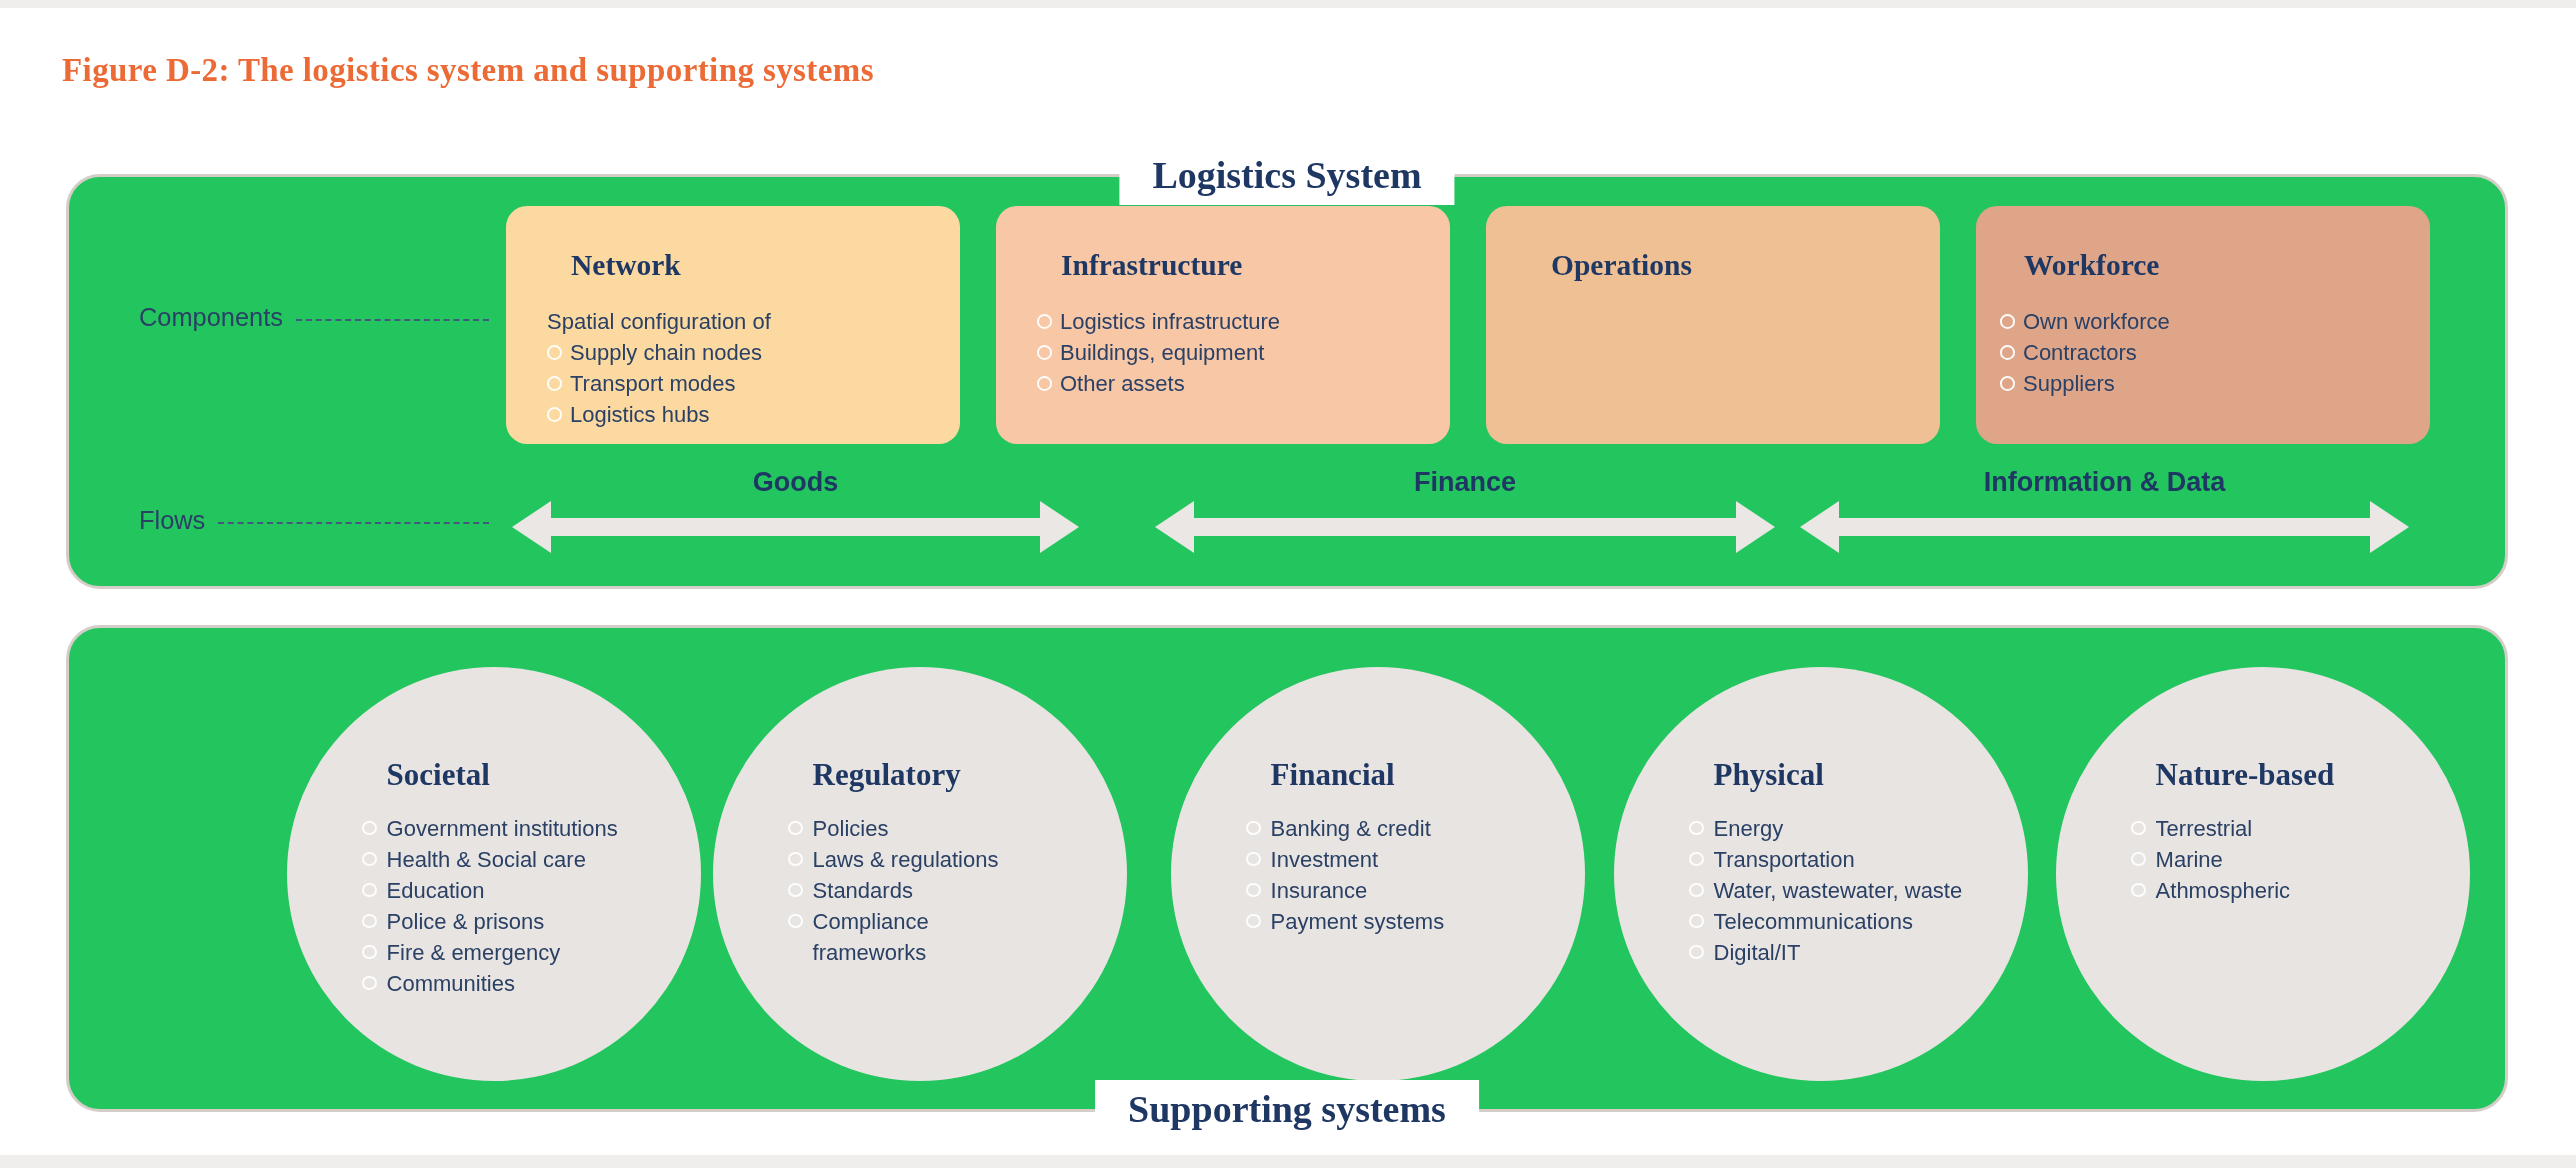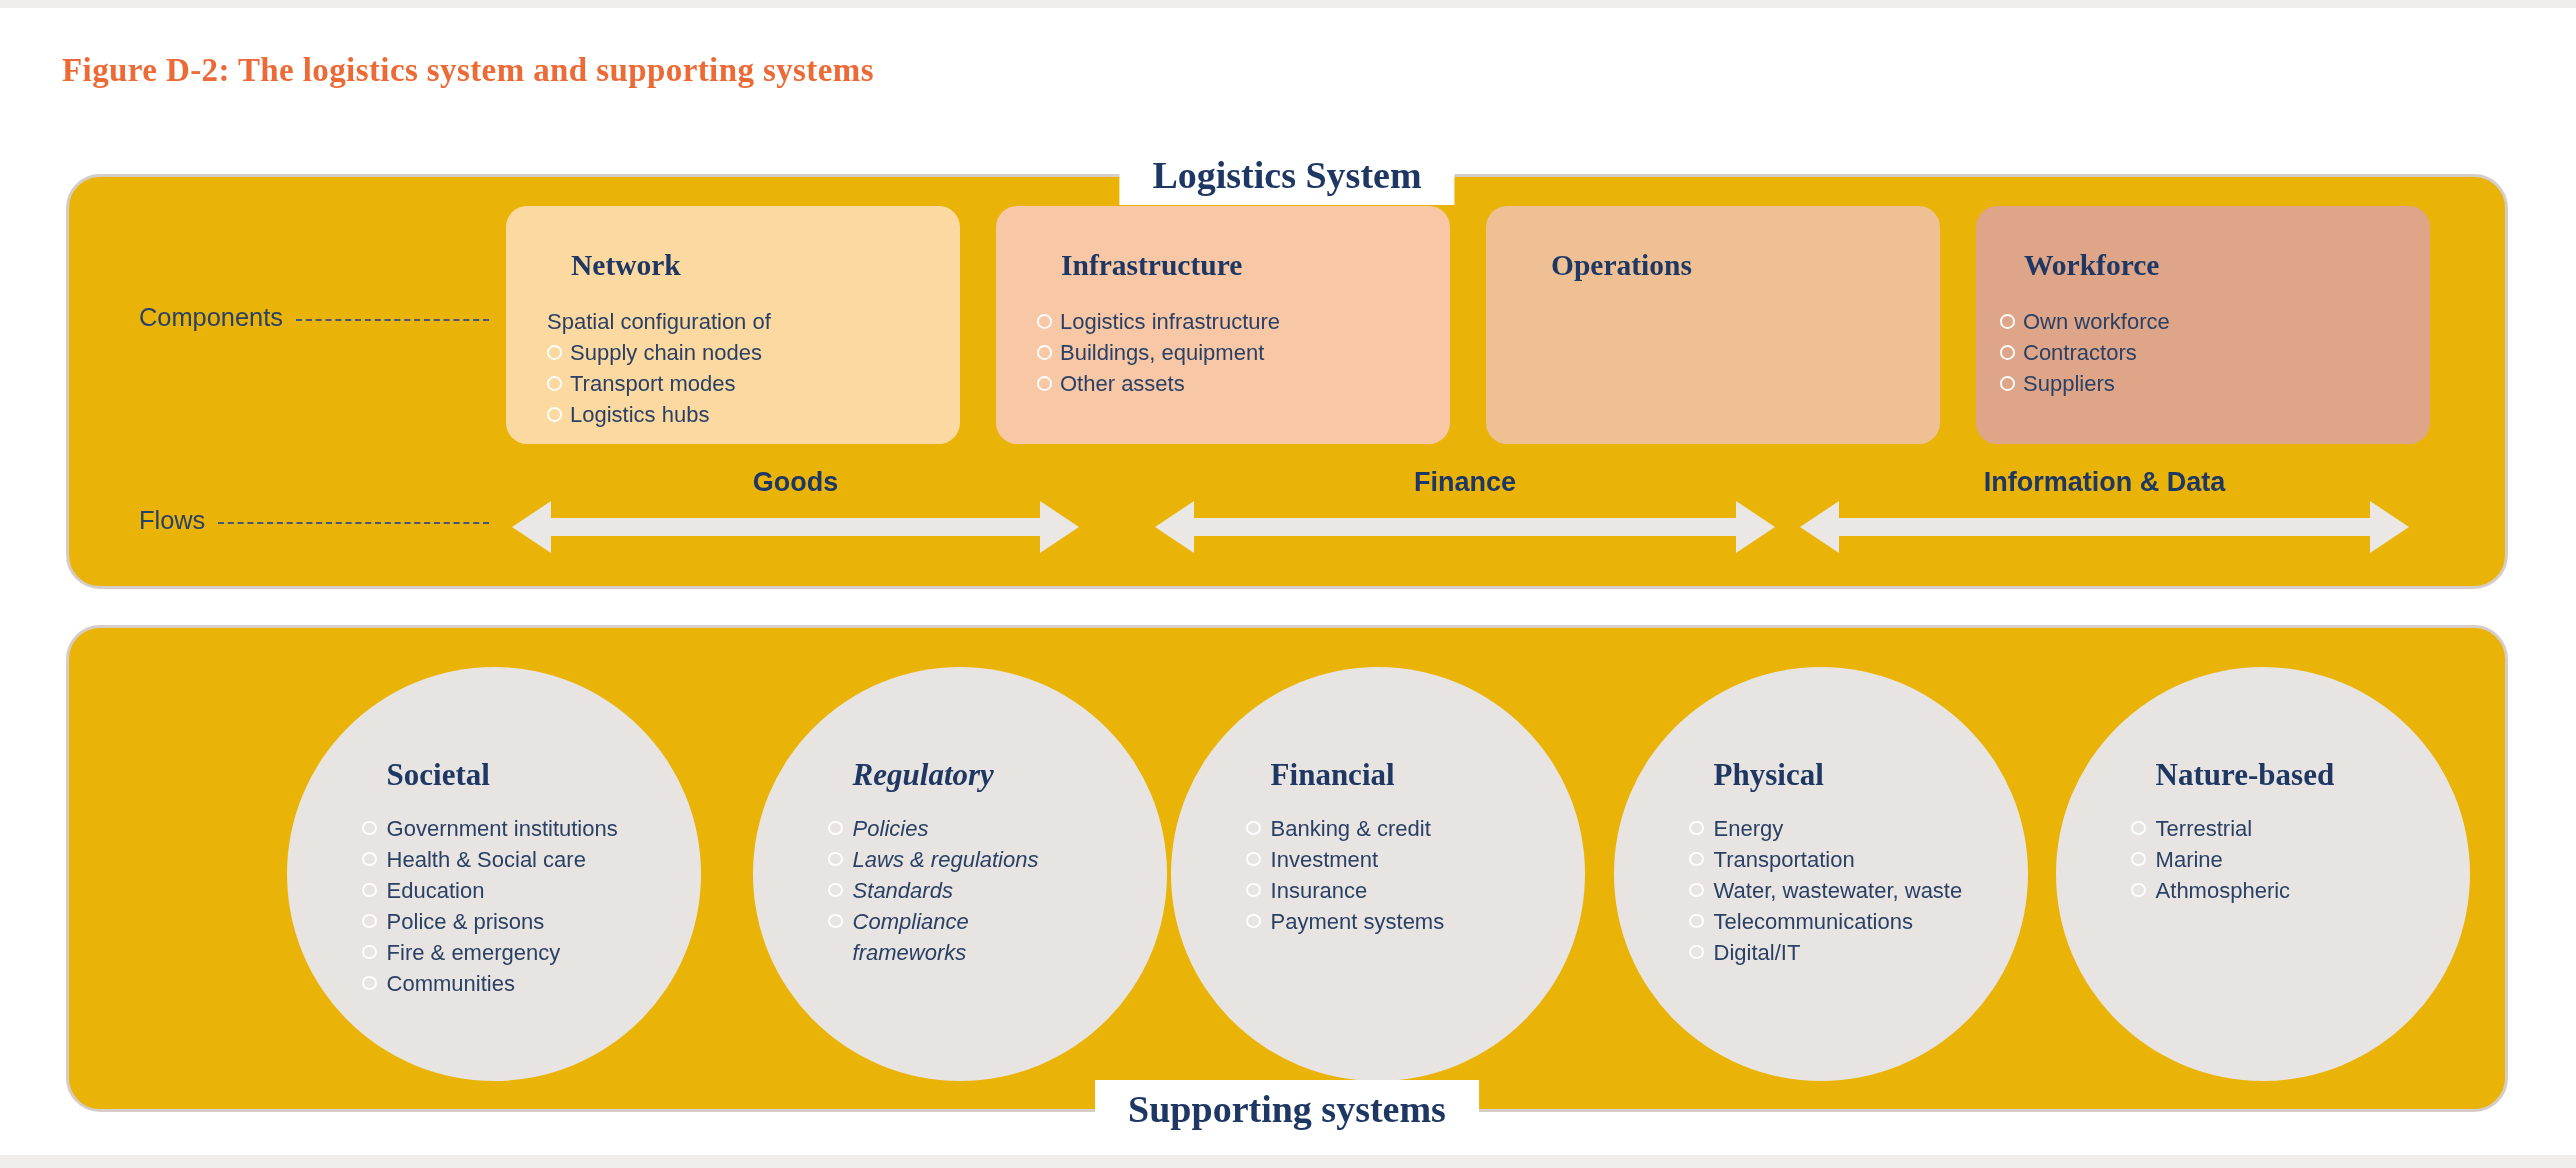--- a/index.html
+++ b/index.html
@@ -10,21 +10,21 @@
   .strip{position:absolute;left:0;width:100%;background:#F0EEEC;}
   .strip.top{top:0;height:8.2px;}
   .strip.bottom{bottom:0;height:13px;}
 
   .fig-title{
     position:absolute;left:62px;top:52px;margin:0;
     font-family:"Liberation Serif",serif;font-weight:700;font-size:33px;
     color:#EC6A35;letter-spacing:0.4px;white-space:nowrap;
   }
 
-  .panel{position:absolute;border:3.3px solid #D5CEC8;border-radius:34px;background:#eab308;}
+  .panel{position:absolute;border:3.3px solid #D5CEC8;border-radius:34px;background:#22c55e;}
   #logistics-panel{left:66px;top:174px;width:2436px;height:409px;}
   #supporting-panel{left:66px;top:625px;width:2436px;height:481px;}
 
   .legend{
     position:absolute;left:50%;transform:translateX(-50%);
     background:#ffffff;padding:0 33px;white-space:nowrap;
     font-family:"Liberation Serif",serif;font-weight:700;font-size:38px;
     color:#1E3763;height:59px;line-height:59px;
   }
   .legend.top{top:-31px;}
@@ -71,21 +71,21 @@
   .head{width:0;height:0;border-top:26px solid transparent;border-bottom:26px solid transparent;}
   .head.left{border-right:39px solid #EAE7E4;}
   .head.right{border-left:39px solid #EAE7E4;}
   .shaft{flex:1;height:18px;background:#EAE7E4;}
 
   .circle{
     position:absolute;top:39px;width:414px;height:414px;border-radius:50%;
     background:#E8E4E1;box-sizing:border-box;padding:90px 38px 0 75px;
   }
   #circle-societal{left:218px;}
-  #circle-regulatory{left:684px;font-style:italic;}
+  #circle-regulatory{left:644px;}
   #circle-financial{left:1102px;}
   #circle-physical{left:1545px;}
   #circle-nature{left:1987px;}
   .circle h3{
     margin:0 0 19.7px 24.6px;font-family:"Liberation Serif",serif;font-weight:700;
     font-size:31px;color:#1E3763;line-height:36px;
   }
   .circle ul.bullets li{padding-left:24.6px;}
   #circle-regulatory ul.bullets li{max-width:206px;}
 </style>

